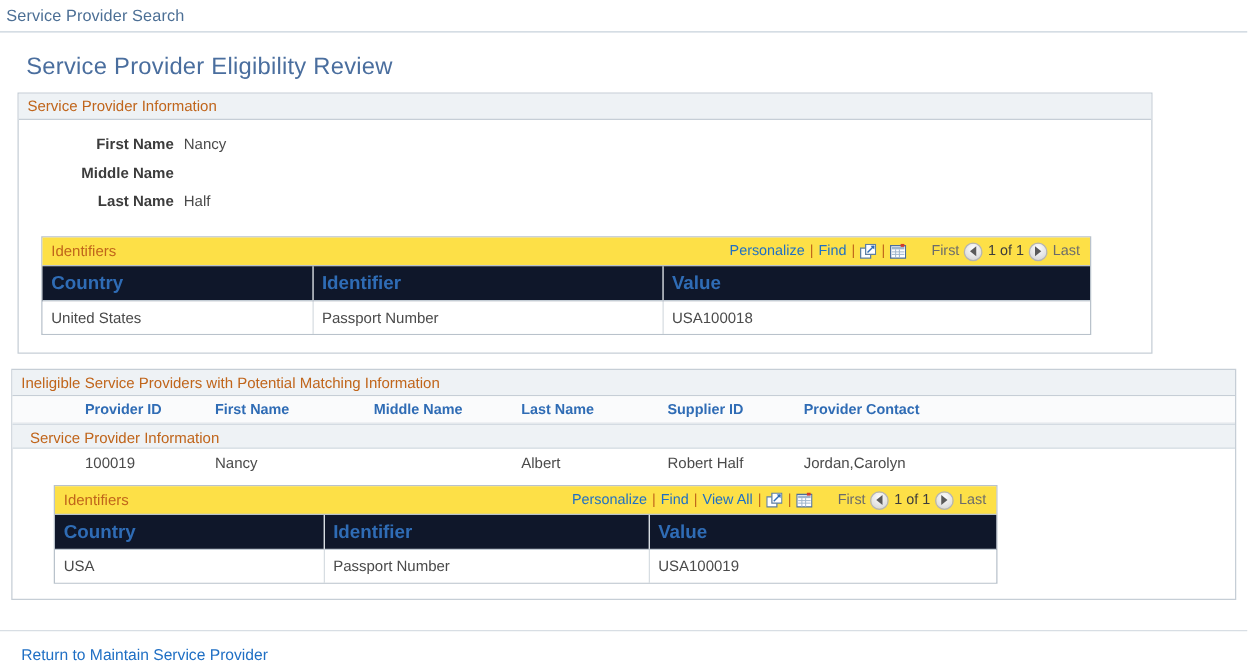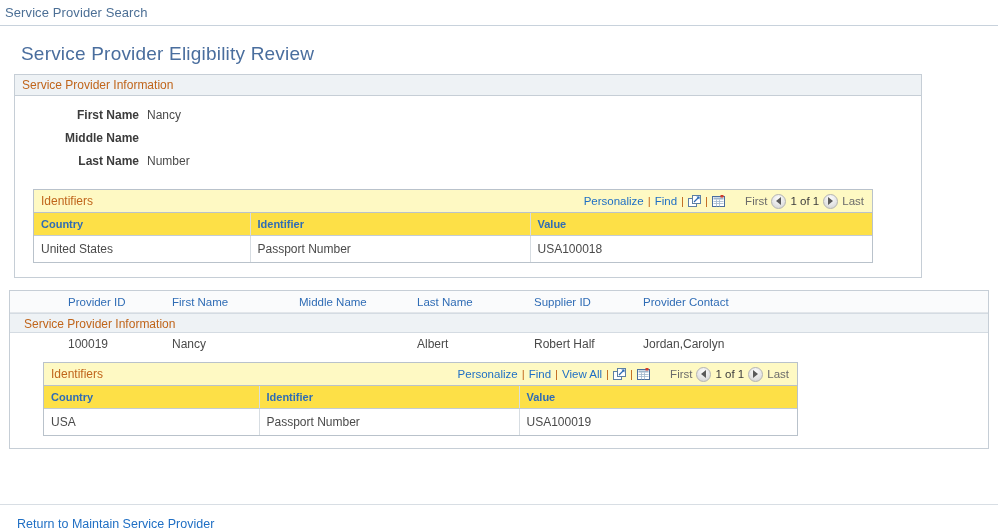--- a/index.html
+++ b/index.html
@@ -103,21 +103,21 @@
   }
   .grid-1 {
     margin: 6px 0 14px 18px;
     width: 840px;
   }
   .grid-2 {
     margin: 7px 0 12px 33px;
     width: 755px;
   }
   .grid-head {
-    background: #fef9c3;
+    background: #fde047;
     border-bottom: 1px solid #b9c2cb;
     height: 23px;
     display: flex;
     align-items: center;
     padding: 0 8px 0 7px;
     box-sizing: border-box;
   }
   .grid-title {
     color: #c0651b;
     font-size: 12px;
@@ -181,23 +181,23 @@
   .tri-l { border-right: 5px solid #5a5a5a; }
   .tri-r { border-left: 5px solid #5a5a5a; }
 
   
   table.dt {
     width: 100%;
     border-collapse: collapse;
     table-layout: fixed;
   }
   table.dt th {
-    background: #fde047;
+    background: #0f172a;
     color: #2f6cb5;
-    font-size: 11px;
+    font-size: 15px;
     font-weight: bold;
     text-align: left;
     padding: 5px 0 5px 7px;
     border-bottom: 1px solid #c3ccd4;
     border-right: 1px solid #d7dde2;
   }
   table.dt td {
     color: #4a4a4a;
     font-size: 12px;
     padding: 6px 0 6px 7px;
@@ -214,21 +214,21 @@
     display: flex;
     background: #fafbfc;
     border-bottom: 1px solid #e2e6ea;
     height: 22px;
     align-items: center;
     padding-left: 58px;
     box-sizing: border-box;
   }
   .match-head span {
     color: #2f6cb5;
-    font-weight: normal;
+    font-weight: bold;
     font-size: 11.5px;
   }
   .sub-head {
     background: #eef2f5;
     border-top: 1px solid #d4dbe2;
     border-bottom: 1px solid #d4dbe2;
     height: 20px;
     line-height: 20px;
     padding-left: 14px;
     color: #c0651b;
@@ -287,21 +287,21 @@
       <div class="field-row">
         <div class="field-label">First Name</div>
         <div class="field-value">Nancy</div>
       </div>
       <div class="field-row">
         <div class="field-label">Middle Name</div>
         <div class="field-value"></div>
       </div>
       <div class="field-row">
         <div class="field-label">Last Name</div>
-        <div class="field-value">Number</div>
+        <div class="field-value">Half</div>
       </div>
     </div>
 
     <div class="grid grid-1">
       <div class="grid-head">
         <span class="grid-title">Identifiers</span>
 
         <span class="grid-actions">
           <a class="glink" href="#">Personalize</a>
           <span class="gsep">|</span>
@@ -358,20 +358,21 @@
             <td>Passport Number</td>
             <td>USA100018</td>
           </tr>
         </tbody>
       </table>
     </div>
   </div>
 </div>
 
 <div class="group group-2">
+  <div class="group-head">Ineligible Service Providers with Potential Matching Information</div>
 
   <div class="group-body">
     <div class="match-head">
       <span class="c-pid">Provider ID</span>
       <span class="c-first">First Name</span>
       <span class="c-middle">Middle Name</span>
       <span class="c-last">Last Name</span>
       <span class="c-supplier">Supplier ID</span>
       <span class="c-contact">Provider Contact</span>
     </div>

